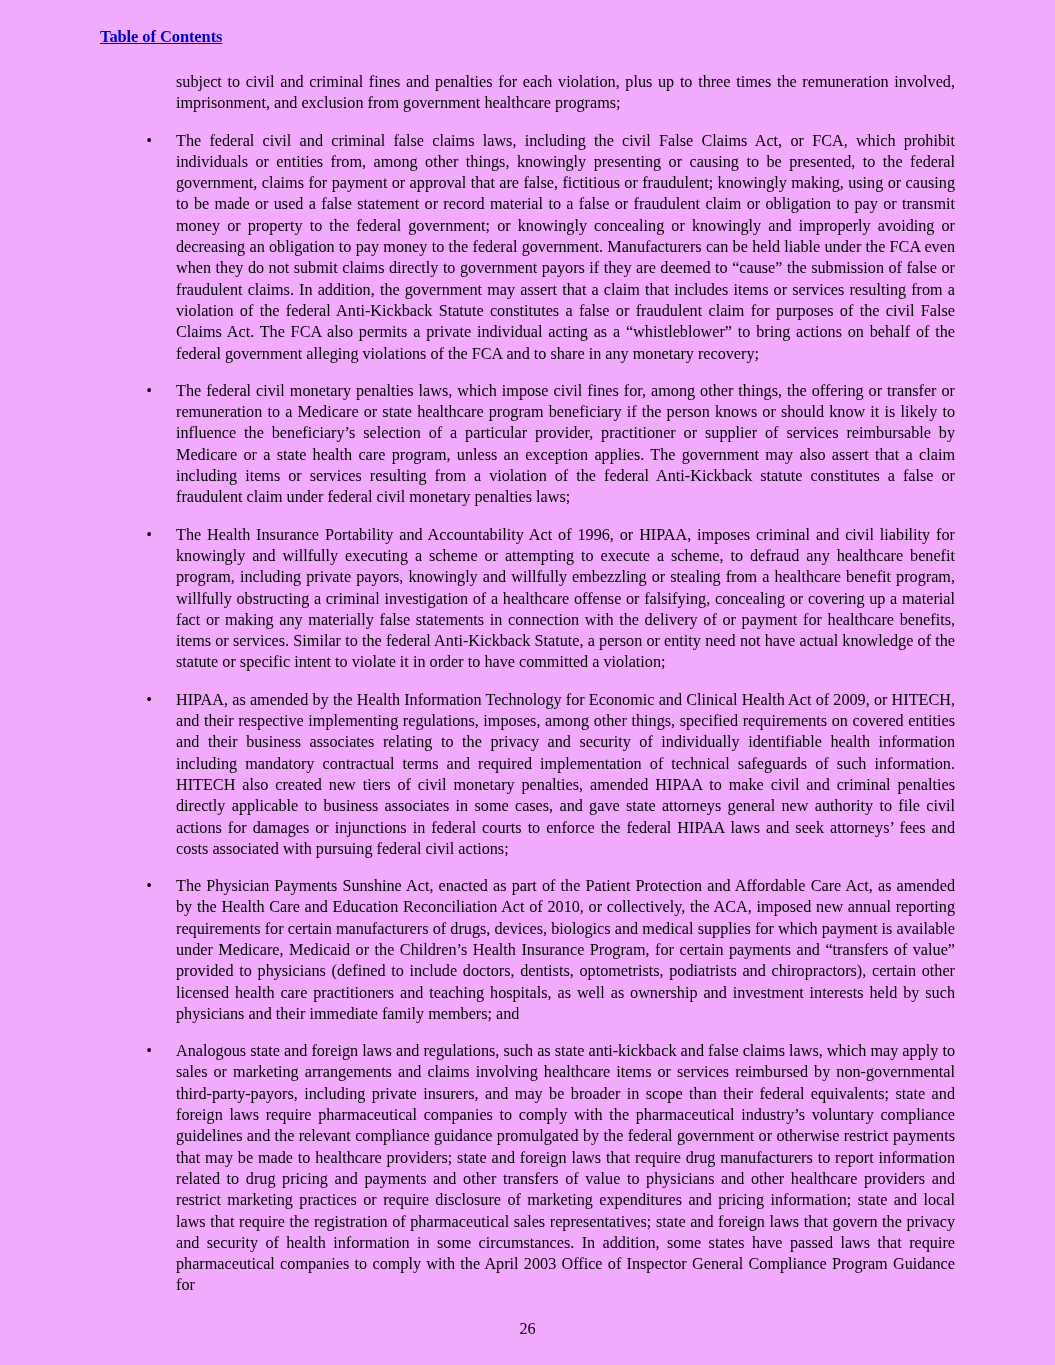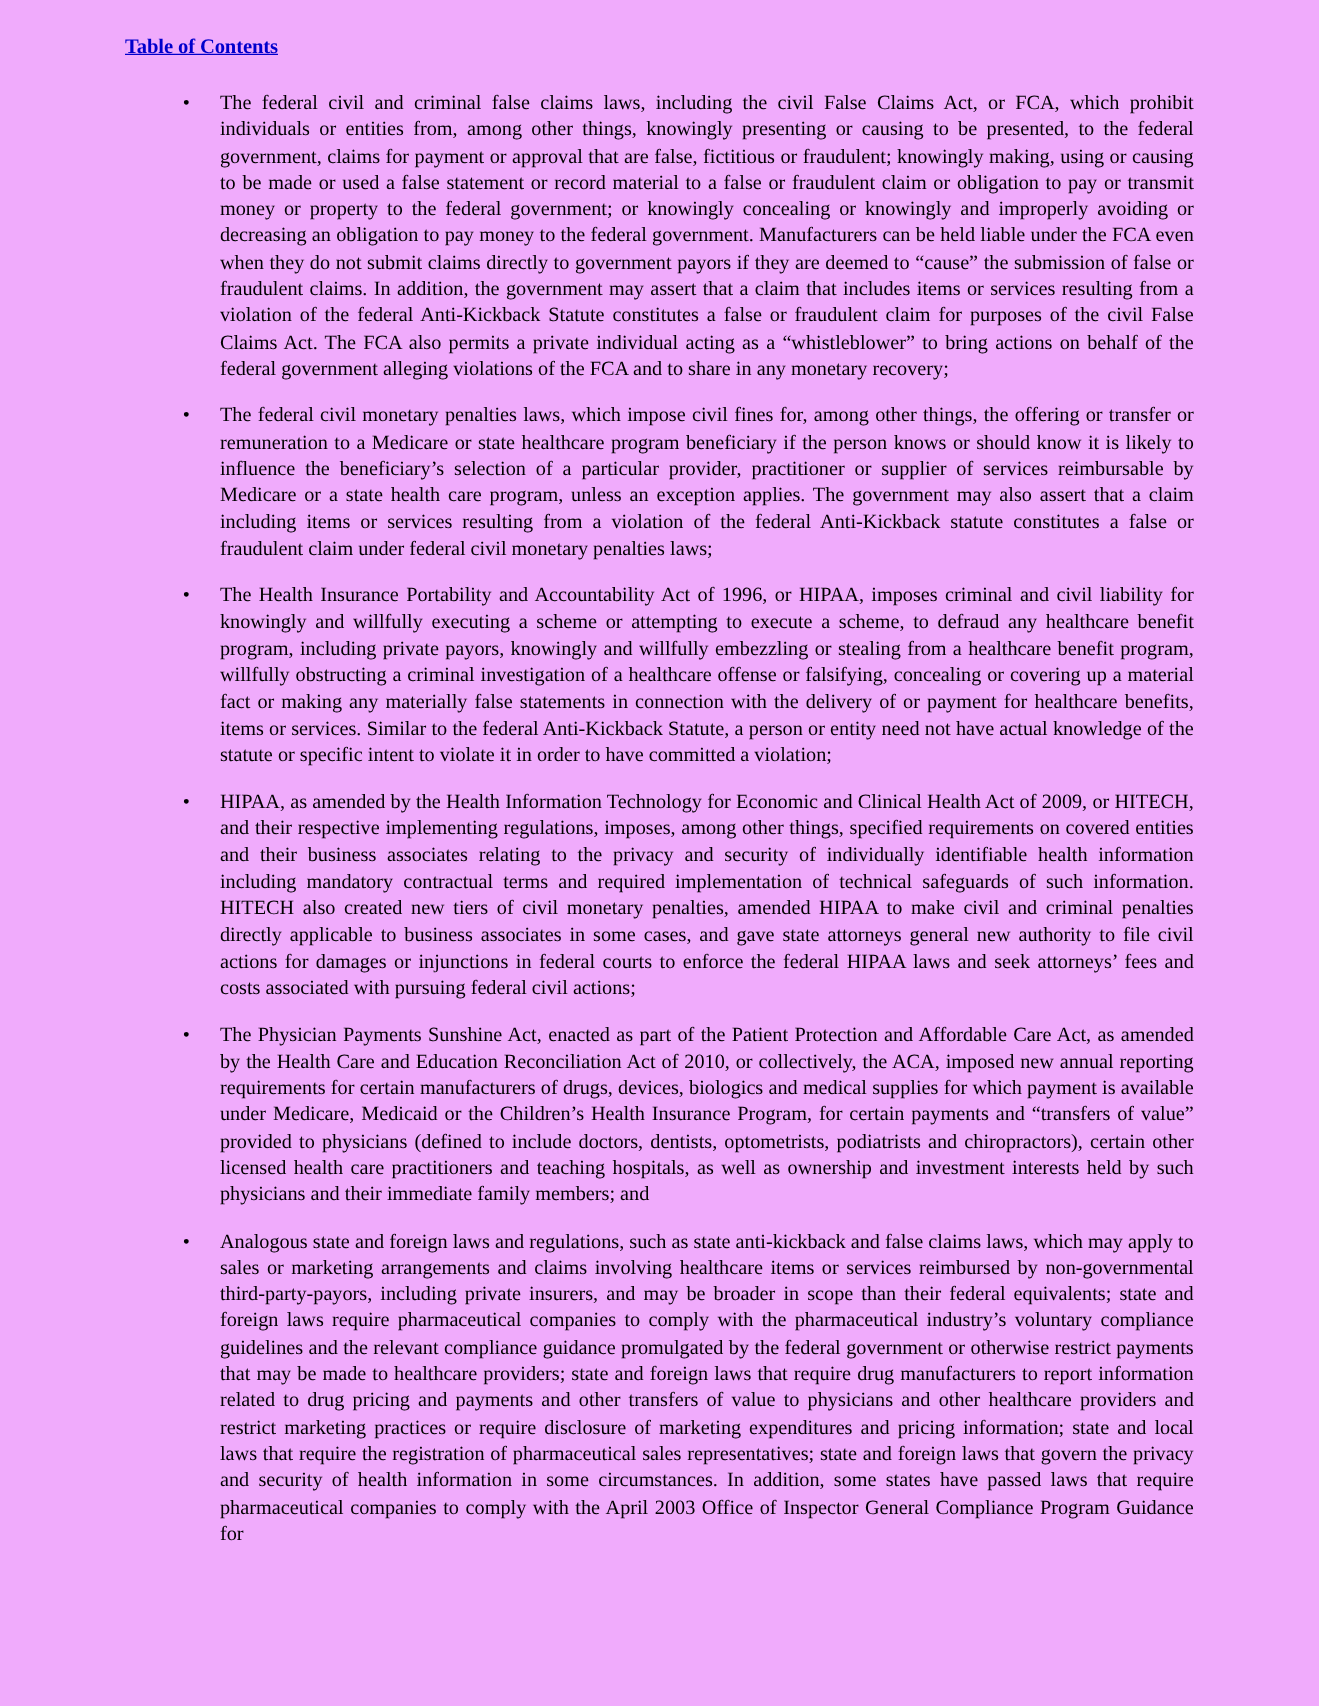--- a/index.html
+++ b/index.html
@@ -71,20 +71,21 @@
 </style>
 </head>
 <body>
 
 <div class="page">
 
   <a class="toc-link">Table of Contents</a>
 
   <div class="content">
 
+    <p class="para">subject to civil and criminal fines and penalties for each violation, plus up to three times the remuneration involved, imprisonment, and exclusion from government healthcare programs;</p>
 
     <p class="para bullet-item">
       <span class="bullet-marker">•</span>
       <span>The federal civil and criminal false claims laws, including the civil False Claims Act, or FCA, which prohibit individuals or entities from, among other things, knowingly presenting or causing to be presented, to the federal government, claims for payment or approval that are false, fictitious or fraudulent; knowingly making, using or causing to be made or used a false statement or record material to a false or fraudulent claim or obligation to pay or transmit money or property to the federal government; or knowingly concealing or knowingly and improperly avoiding or decreasing an obligation to pay money to the federal government. Manufacturers can be held liable under the FCA even when they do not submit claims directly to government payors if they are deemed to “cause” the submission of false or fraudulent claims. In addition, the government may assert that a claim that includes items or services resulting from a violation of the federal Anti-Kickback Statute constitutes a false or fraudulent claim for purposes of the civil False Claims Act. The FCA also permits a private individual acting as a “whistleblower” to bring actions on behalf of the federal government alleging violations of the FCA and to share in any monetary recovery;</span>
     </p>
 
     <p class="para bullet-item">
       <span class="bullet-marker">•</span>
       <span>The federal civil monetary penalties laws, which impose civil fines for, among other things, the offering or transfer or remuneration to a Medicare or state healthcare program beneficiary if the person knows or should know it is likely to influence the beneficiary’s selection of a particular provider, practitioner or supplier of services reimbursable by Medicare or a state health care program, unless an exception applies. The government may also assert that a claim including items or services resulting from a violation of the federal Anti-Kickback statute constitutes a false or fraudulent claim under federal civil monetary penalties laws;</span>
     </p>
@@ -104,14 +105,15 @@
       <span>The Physician Payments Sunshine Act, enacted as part of the Patient Protection and Affordable Care Act, as amended by the Health Care and Education Reconciliation Act of 2010, or collectively, the ACA, imposed new annual reporting requirements for certain manufacturers of drugs, devices, biologics and medical supplies for which payment is available under Medicare, Medicaid or the Children’s Health Insurance Program, for certain payments and “transfers of value” provided to physicians (defined to include doctors, dentists, optometrists, podiatrists and chiropractors), certain other licensed health care practitioners and teaching hospitals, as well as ownership and investment interests held by such physicians and their immediate family members; and</span>
     </p>
 
     <p class="para bullet-item">
       <span class="bullet-marker">•</span>
       <span>Analogous state and foreign laws and regulations, such as state anti-kickback and false claims laws, which may apply to sales or marketing arrangements and claims involving healthcare items or services reimbursed by non-governmental third-party-payors, including private insurers, and may be broader in scope than their federal equivalents; state and foreign laws require pharmaceutical companies to comply with the pharmaceutical industry’s voluntary compliance guidelines and the relevant compliance guidance promulgated by the federal government or otherwise restrict payments that may be made to healthcare providers; state and foreign laws that require drug manufacturers to report information related to drug pricing and payments and other transfers of value to physicians and other healthcare providers and restrict marketing practices or require disclosure of marketing expenditures and pricing information; state and local laws that require the registration of pharmaceutical sales representatives; state and foreign laws that govern the privacy and security of health information in some circumstances. In addition, some states have passed laws that require pharmaceutical companies to comply with the April 2003 Office of Inspector General Compliance Program Guidance for</span>
     </p>
 
   </div>
 
+  <div class="page-number">26</div>
 
 </div>
 
 </body></html>

